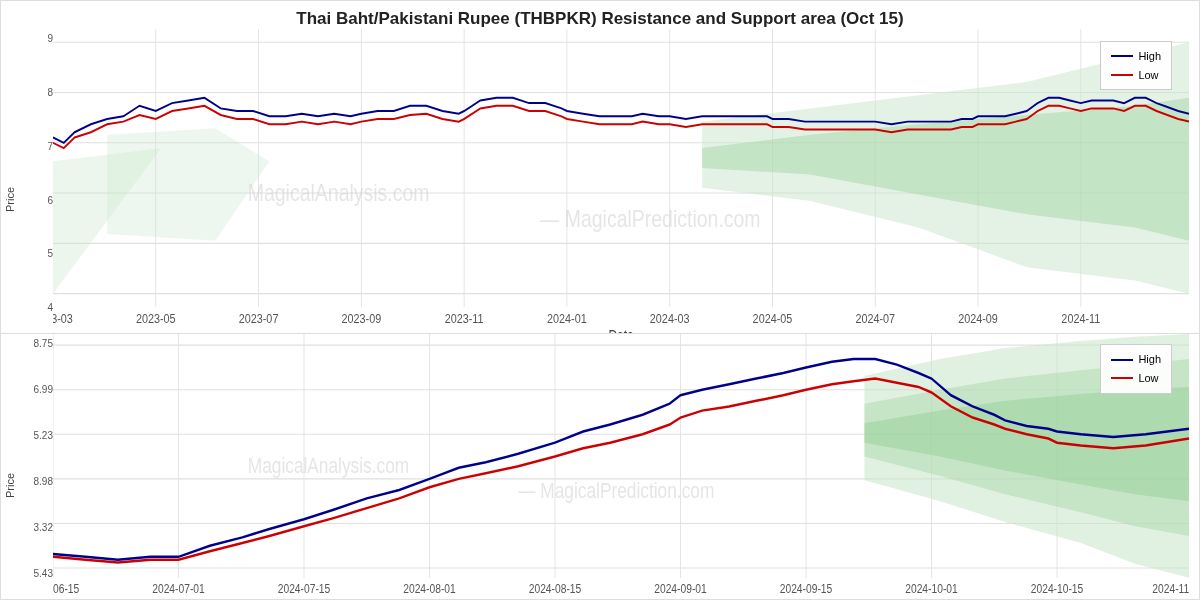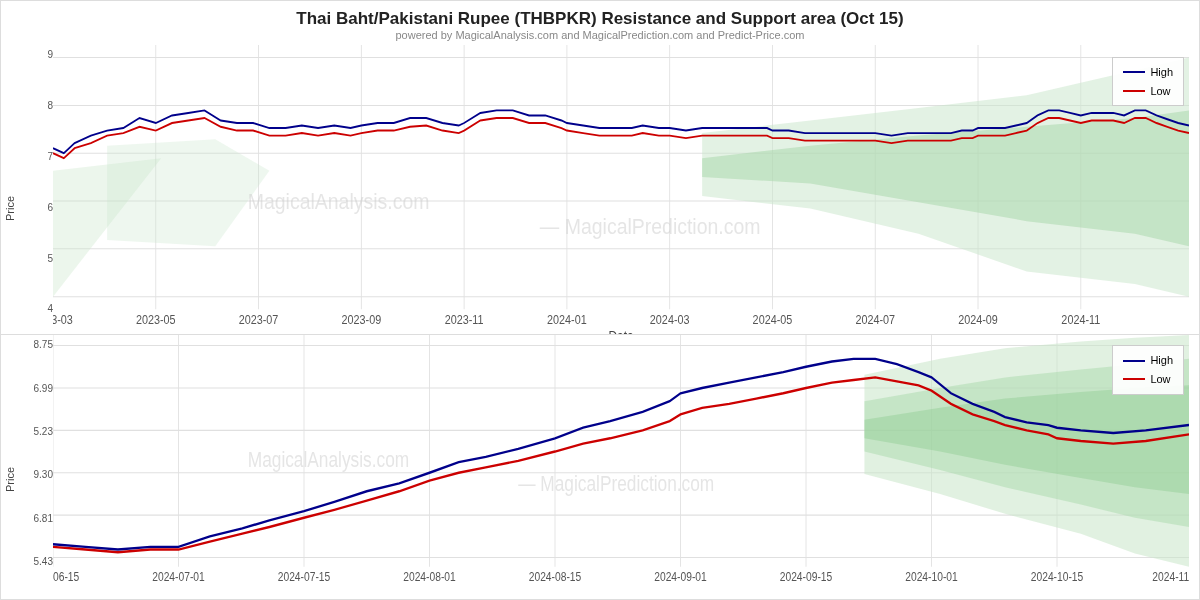--- a/index.html
+++ b/index.html
@@ -43,21 +43,21 @@
       position: relative;
       display: flex;
       flex-direction: row;
       padding: 0 10px 0 10px;
     }
     .chart-lower {
       flex: 1;
       position: relative;
       display: flex;
       flex-direction: row;
-      padding: 0 10px 12px 10px;
+      padding: 0 10px 0 10px;
     }
     .chart-left-axis {
       width: 42px;
       display: flex;
       flex-direction: column;
       justify-content: space-between;
       padding: 4px 0 20px 0;
       align-items: flex-end;
       font-size: 10px;
       color: #555;
@@ -67,21 +67,21 @@
       flex: 1;
       position: relative;
       overflow: hidden;
     }
     .chart-area svg {
       width: 100%;
       height: 100%;
     }
     .legend-box {
       position: absolute;
-      right: 5px;
+      right: 17px;
       top: 12px;
       background: rgba(255,255,255,0.92);
       border: 1px solid #ccc;
       padding: 5px 10px;
       font-size: 11px;
       line-height: 1.7;
     }
     .legend-item {
       display: flex;
       align-items: center;
@@ -97,21 +97,20 @@
       height: 1px;
       background: #ddd;
       margin: 0;
     }
   </style>
 </head>
 <body>
 
 <div class="page-container">
   <div class="title">Thai Baht/Pakistani Rupee (THBPKR) Resistance and Support area (Oct 15)</div>
-  <div class="subtitle">powered by MagicalAnalysis.com and MagicalPrediction.com and Predict-Price.com</div>
 
   <div class="charts-area">
 
     <div class="chart-upper">
       <div class="chart-left-axis">
         <span style="position:absolute;left:-14px;top:50%;transform:rotate(-90deg) translateX(-50%);font-size:11px;color:#444;white-space:nowrap;">Price</span>
         <span>9</span>
         <span>8</span>
         <span>7</span>
         <span>6</span>
@@ -184,22 +183,22 @@
     </div>
 
     <div class="divider"></div>
 
     <div class="chart-lower">
       <div class="chart-left-axis">
         <span style="position:absolute;left:-14px;top:50%;transform:rotate(-90deg) translateX(-50%);font-size:11px;color:#444;white-space:nowrap;">Price</span>
         <span>8.75</span>
         <span>6.99</span>
         <span>5.23</span>
-        <span>9.30</span>
-        <span>6.81</span>
+        <span>8.98</span>
+        <span>3.32</span>
         <span>5.43</span>
       </div>
       <div class="chart-area">
         <svg viewBox="0 0 1050 190" preserveAspectRatio="none" xmlns="http://www.w3.org/2000/svg">
 
           <line x1="0" y1="8" x2="1050" y2="8" stroke="#e0e0e0" stroke-width="0.8"></line>
           <line x1="0" y1="40" x2="1050" y2="40" stroke="#e0e0e0" stroke-width="0.8"></line>
           <line x1="0" y1="72" x2="1050" y2="72" stroke="#e0e0e0" stroke-width="0.8"></line>
           <line x1="0" y1="104" x2="1050" y2="104" stroke="#e0e0e0" stroke-width="0.8"></line>
           <line x1="0" y1="136" x2="1050" y2="136" stroke="#e0e0e0" stroke-width="0.8"></line>

